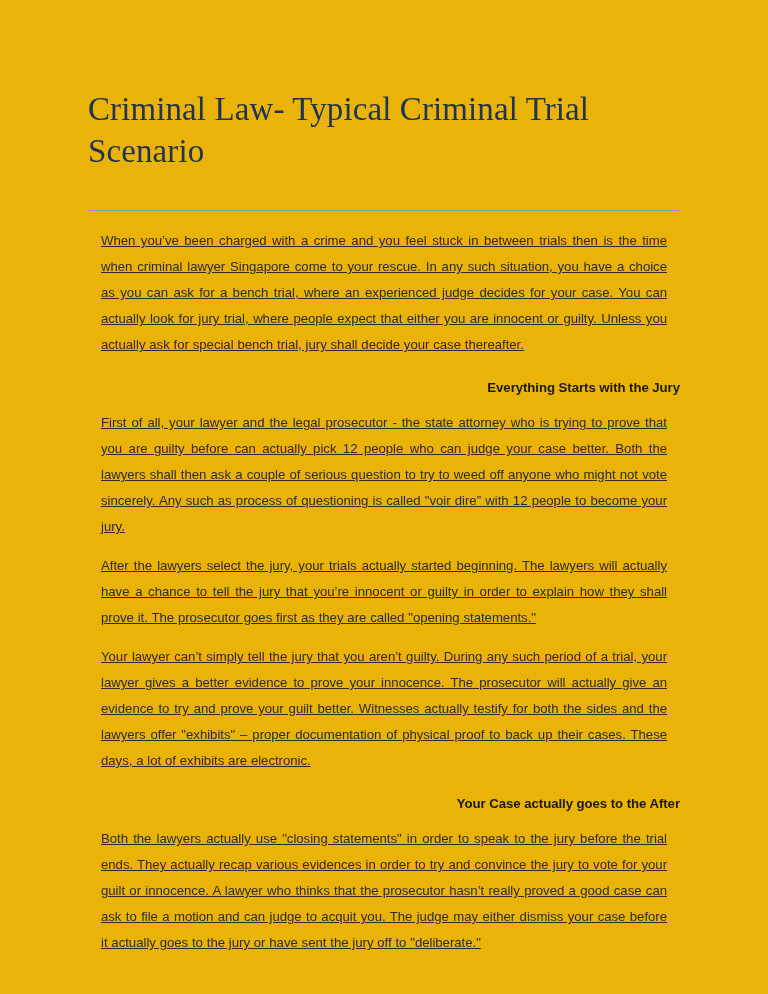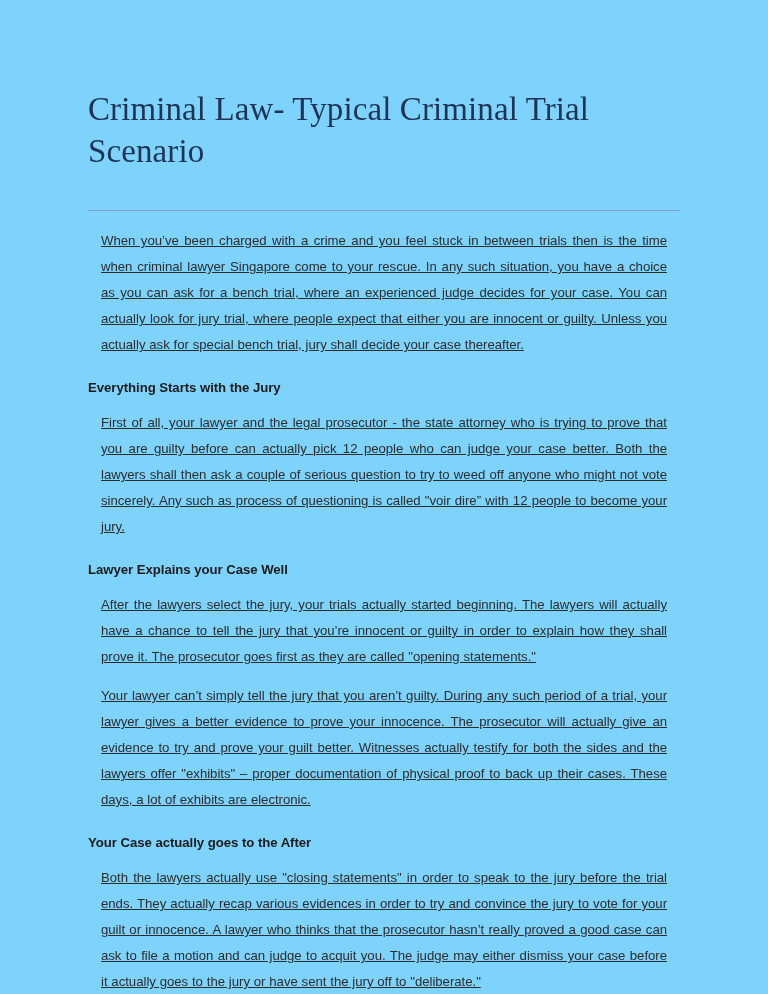--- a/index.html
+++ b/index.html
@@ -15,21 +15,21 @@
     font-family: "Liberation Sans", "DejaVu Sans", sans-serif;
     -webkit-font-smoothing: antialiased;
   }
 
   #document-page {
     position: absolute;
     left: 0;
     top: 0;
     width: 768px;
     height: 994px;
-    background: #7dd3fc;
+    background: #eab308;
     box-sizing: border-box;
   }
 
   #content-area {
     position: absolute;
     left: 88px;
     top: 88px;
     width: 592px;
   }
 
@@ -66,21 +66,21 @@
     letter-spacing: -0.03px;
     word-spacing: 0.2px;
     text-decoration: underline;
   }
 
   .section-heading {
     font-size: 13.2px;
     line-height: 19px;
     font-weight: bold;
     color: #1a1a1a;
-    text-align: left;
+    text-align: right;
     margin: 0;
     letter-spacing: -0.05px;
   }
 
   
   .sp-after-rule   { margin-top: 17px; }
   .sp-before-head  { margin-top: 20px; }
   .sp-before-para  { margin-top: 13px; }
 </style>
 </head>
@@ -91,21 +91,20 @@
 
     <h1 id="doc-title">Criminal Law- Typical Criminal Trial Scenario</h1>
 
     <hr id="title-divider">
 
     <p class="body-paragraph sp-after-rule">When you’ve been charged with a crime and you feel stuck in between trials then is the time when criminal lawyer Singapore come to your rescue. In any such situation, you have a choice as you can ask for a bench trial, where an experienced judge decides for your case. You can actually look for jury trial, where people expect that either you are innocent or guilty. Unless you actually ask for special bench trial, jury shall decide your case thereafter.</p>
 
     <h2 class="section-heading sp-before-head">Everything Starts with the Jury</h2>
     <p class="body-paragraph sp-before-para">First of all, your lawyer and the legal prosecutor - the state attorney who is trying to prove that you are guilty before can actually pick 12 people who can judge your case better. Both the lawyers shall then ask a couple of serious question to try to weed off anyone who might not vote sincerely. Any such as process of questioning is called "voir dire” with 12 people to become your jury.</p>
 
-    <h2 class="section-heading sp-before-head">Lawyer Explains your Case Well</h2>
     <p class="body-paragraph sp-before-para">After the lawyers select the jury, your trials actually started beginning. The lawyers will actually have a chance to tell the jury that you’re innocent or guilty in order to explain how they shall prove it. The prosecutor goes first as they are called "opening statements."</p>
 
     <p class="body-paragraph sp-before-para">Your lawyer can’t simply tell the jury that you aren’t guilty. During any such period of a trial, your lawyer gives a better evidence to prove your innocence. The prosecutor will actually give an evidence to try and prove your guilt better. Witnesses actually testify for both the sides and the lawyers offer "exhibits" – proper documentation of physical proof to back up their cases. These days, a lot of exhibits are electronic.</p>
 
     <h2 class="section-heading sp-before-head">Your Case actually goes to the After</h2>
     <p class="body-paragraph sp-before-para">Both the lawyers actually use "closing statements" in order to speak to the jury before the trial ends. They actually recap various evidences in order to try and convince the jury to vote for your guilt or innocence. A lawyer who thinks that the prosecutor hasn’t really proved a good case can ask to file a motion and can judge to acquit you. The judge may either dismiss your case before it actually goes to the jury or have sent the jury off to "deliberate."</p>
 
   </div>
 </div>
 

